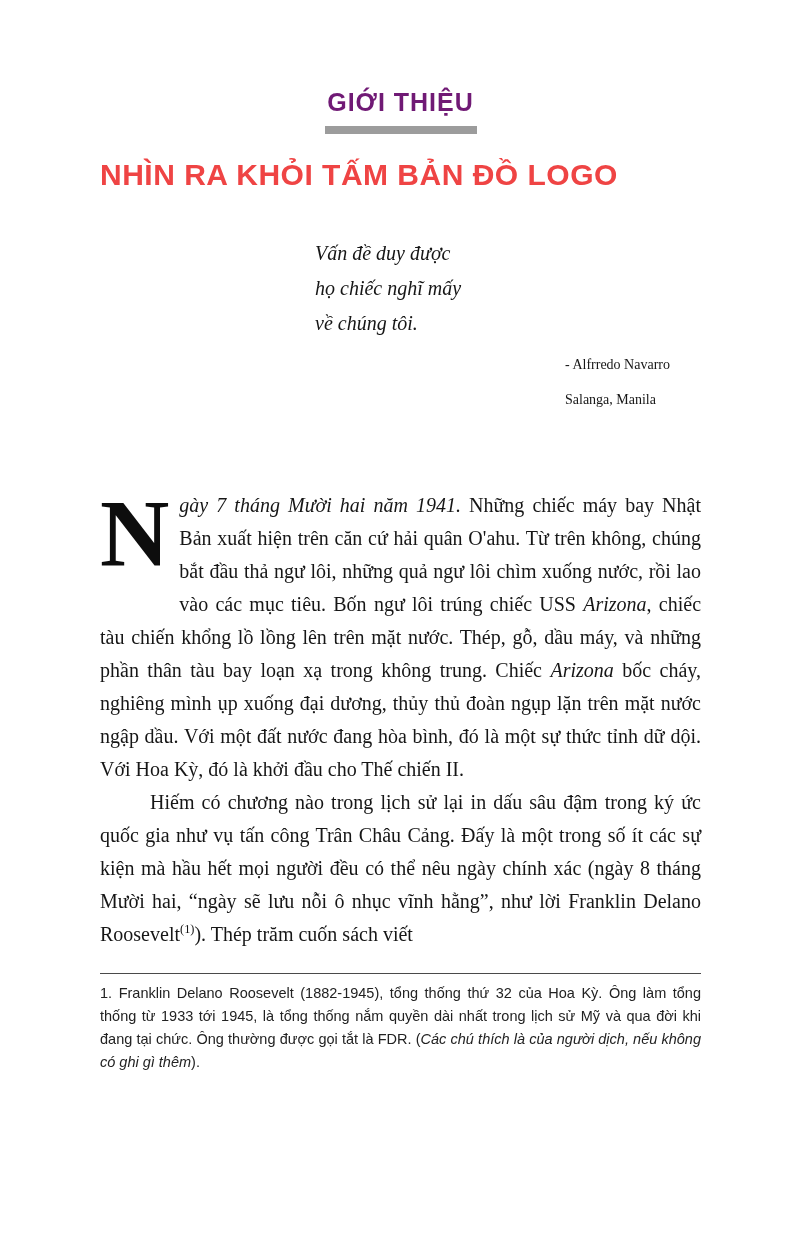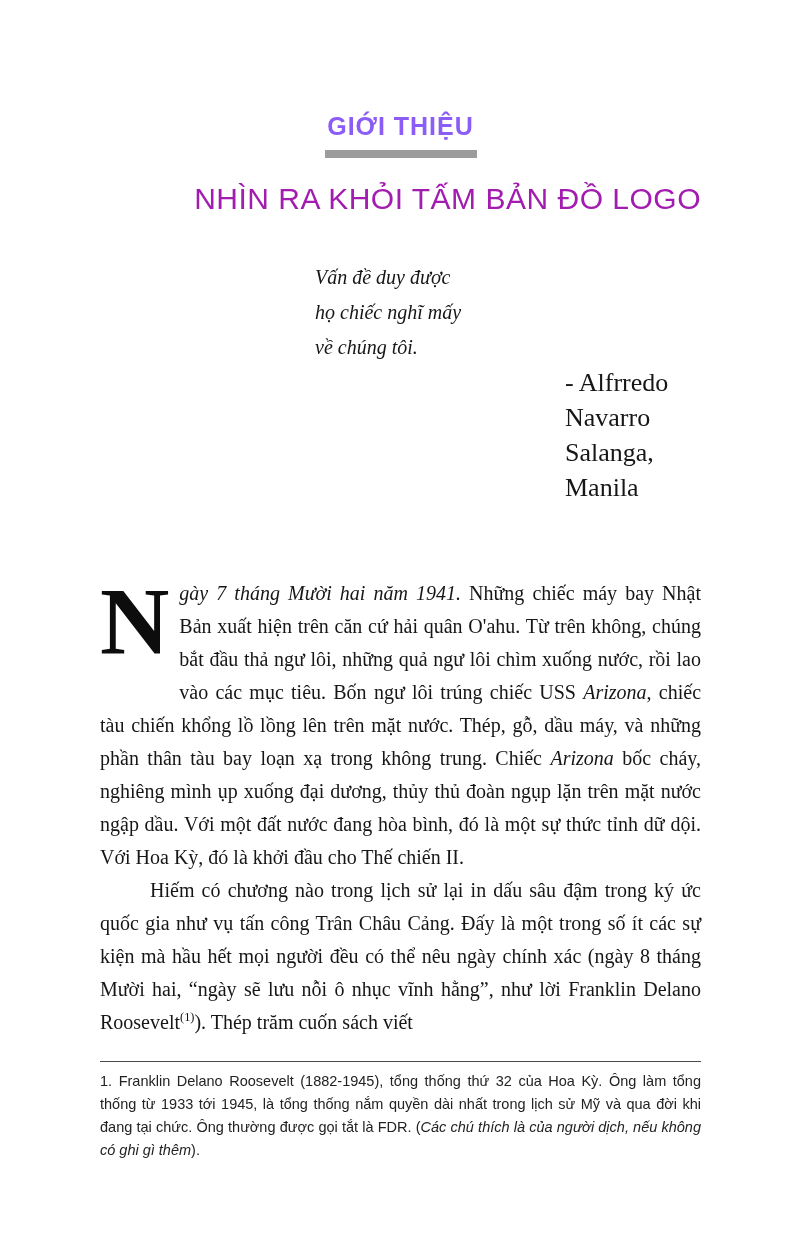--- a/index.html
+++ b/index.html
@@ -11,54 +11,55 @@
     overflow: hidden;
     font-family: "Liberation Serif", serif;
     color: #161616;
   }
   .page {
     width: 801px;
     height: 1245px;
     padding: 0 100px;
   }
   .section-label {
-    margin-top: 112px;
+    margin-top: 88px;
     text-align: center;
     font-family: "Liberation Sans", sans-serif;
     font-weight: 700;
     font-size: 25px;
     letter-spacing: 1px;
-    color: #8b5cf6;
+    color: #701a75;
   }
   .section-bar {
     width: 152px;
     height: 8px;
     background: #9c9c9c;
     margin: 9px auto 0 auto;
   }
   .chapter-title {
     margin-top: 24px;
-    text-align: right;
+    text-align: left;
     font-family: "Liberation Sans", sans-serif;
-    font-weight: 400;
+    font-weight: 700;
     font-size: 30px;
     letter-spacing: 0.5px;
-    color: #a21caf;
+    color: #ef4444;
   }
   .epigraph {
     margin-top: 44px;
     margin-left: 215px;
     font-style: italic;
     font-size: 20px;
     line-height: 35px;
   }
   .epigraph-attr {
+    margin-top: 6px;
     margin-left: 250px;
     font-style: normal;
-    font-size: 26px;
+    font-size: 14px;
   }
   .body-text {
     margin-top: 72px;
     font-size: 20px;
     line-height: 33px;
     text-align: justify;
   }
   .para { text-align: justify; }
   .dropcap {
     float: left;

